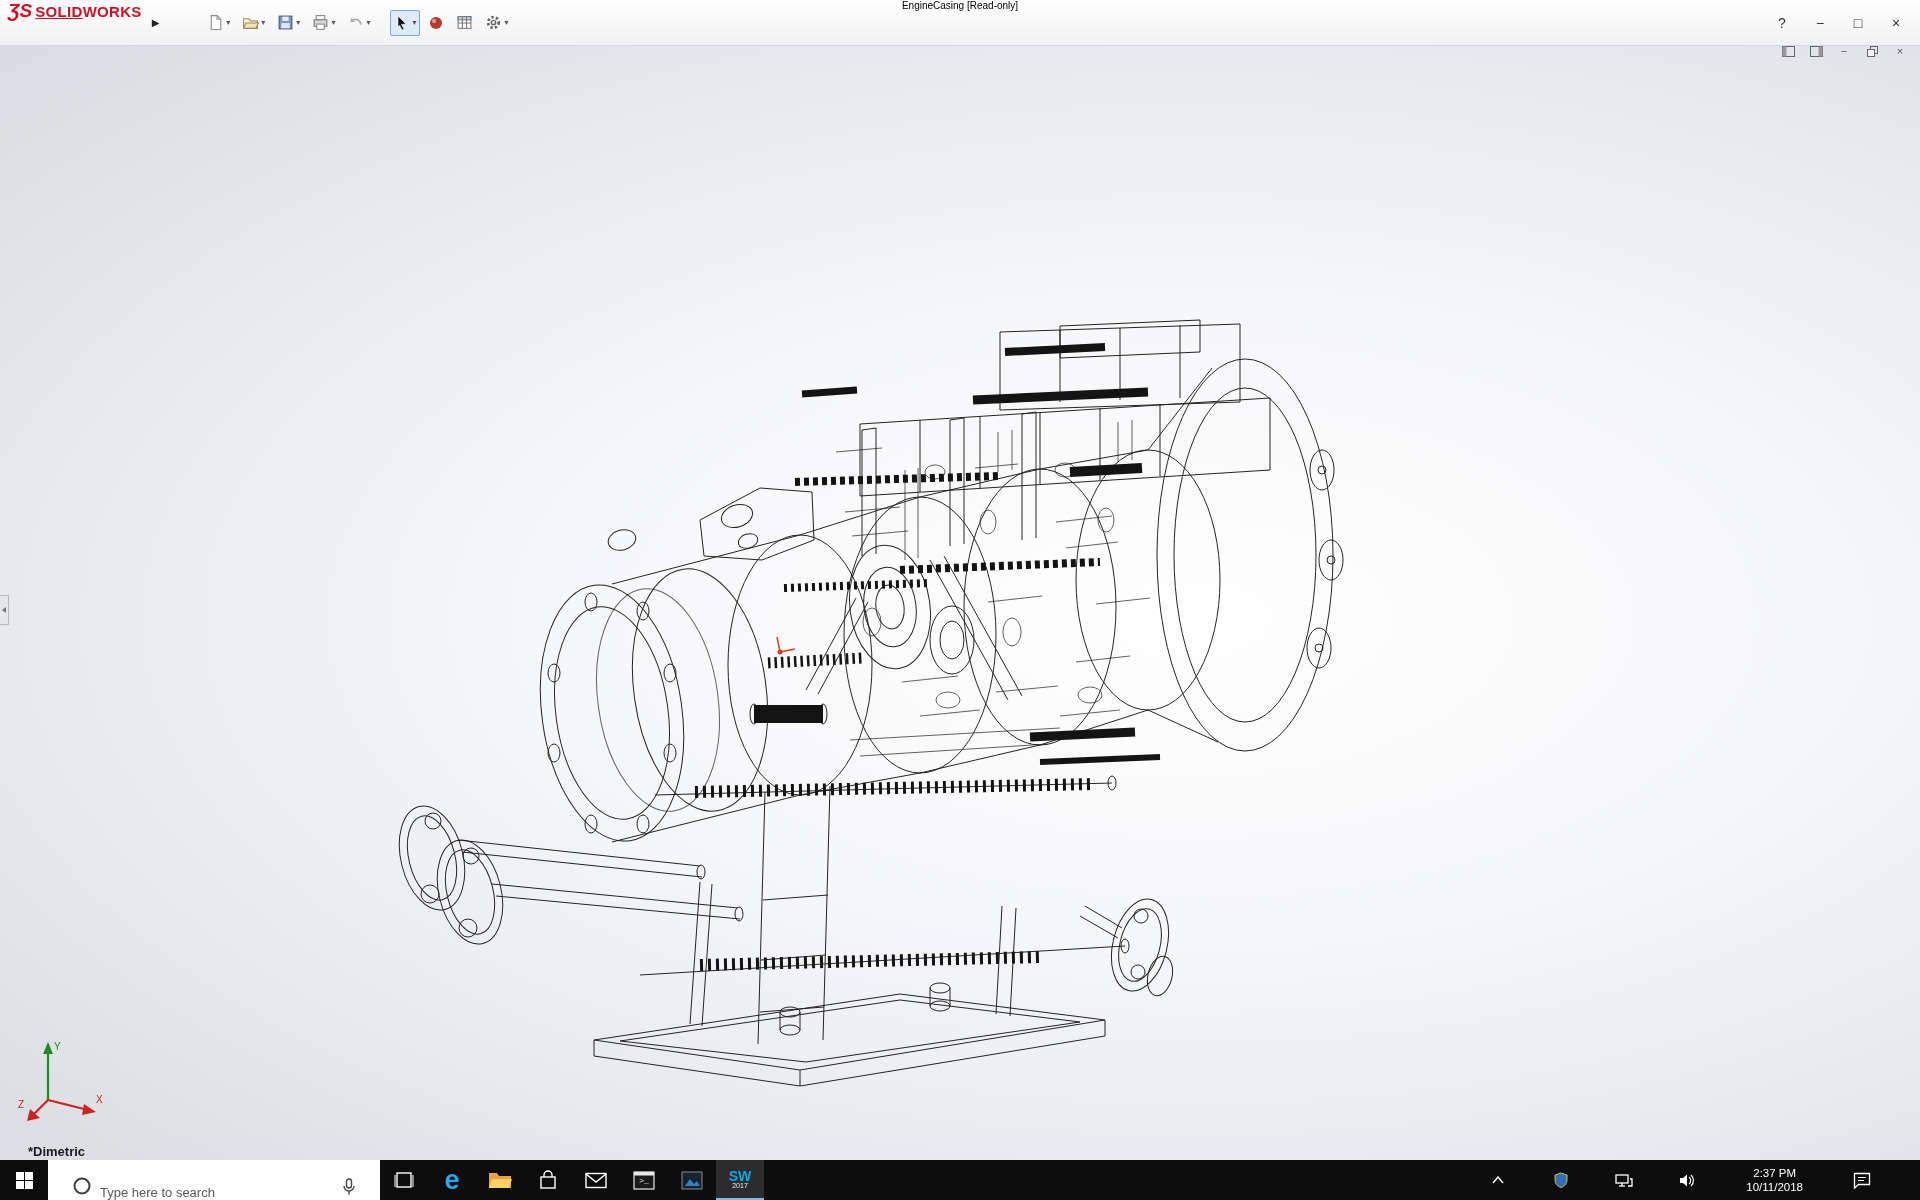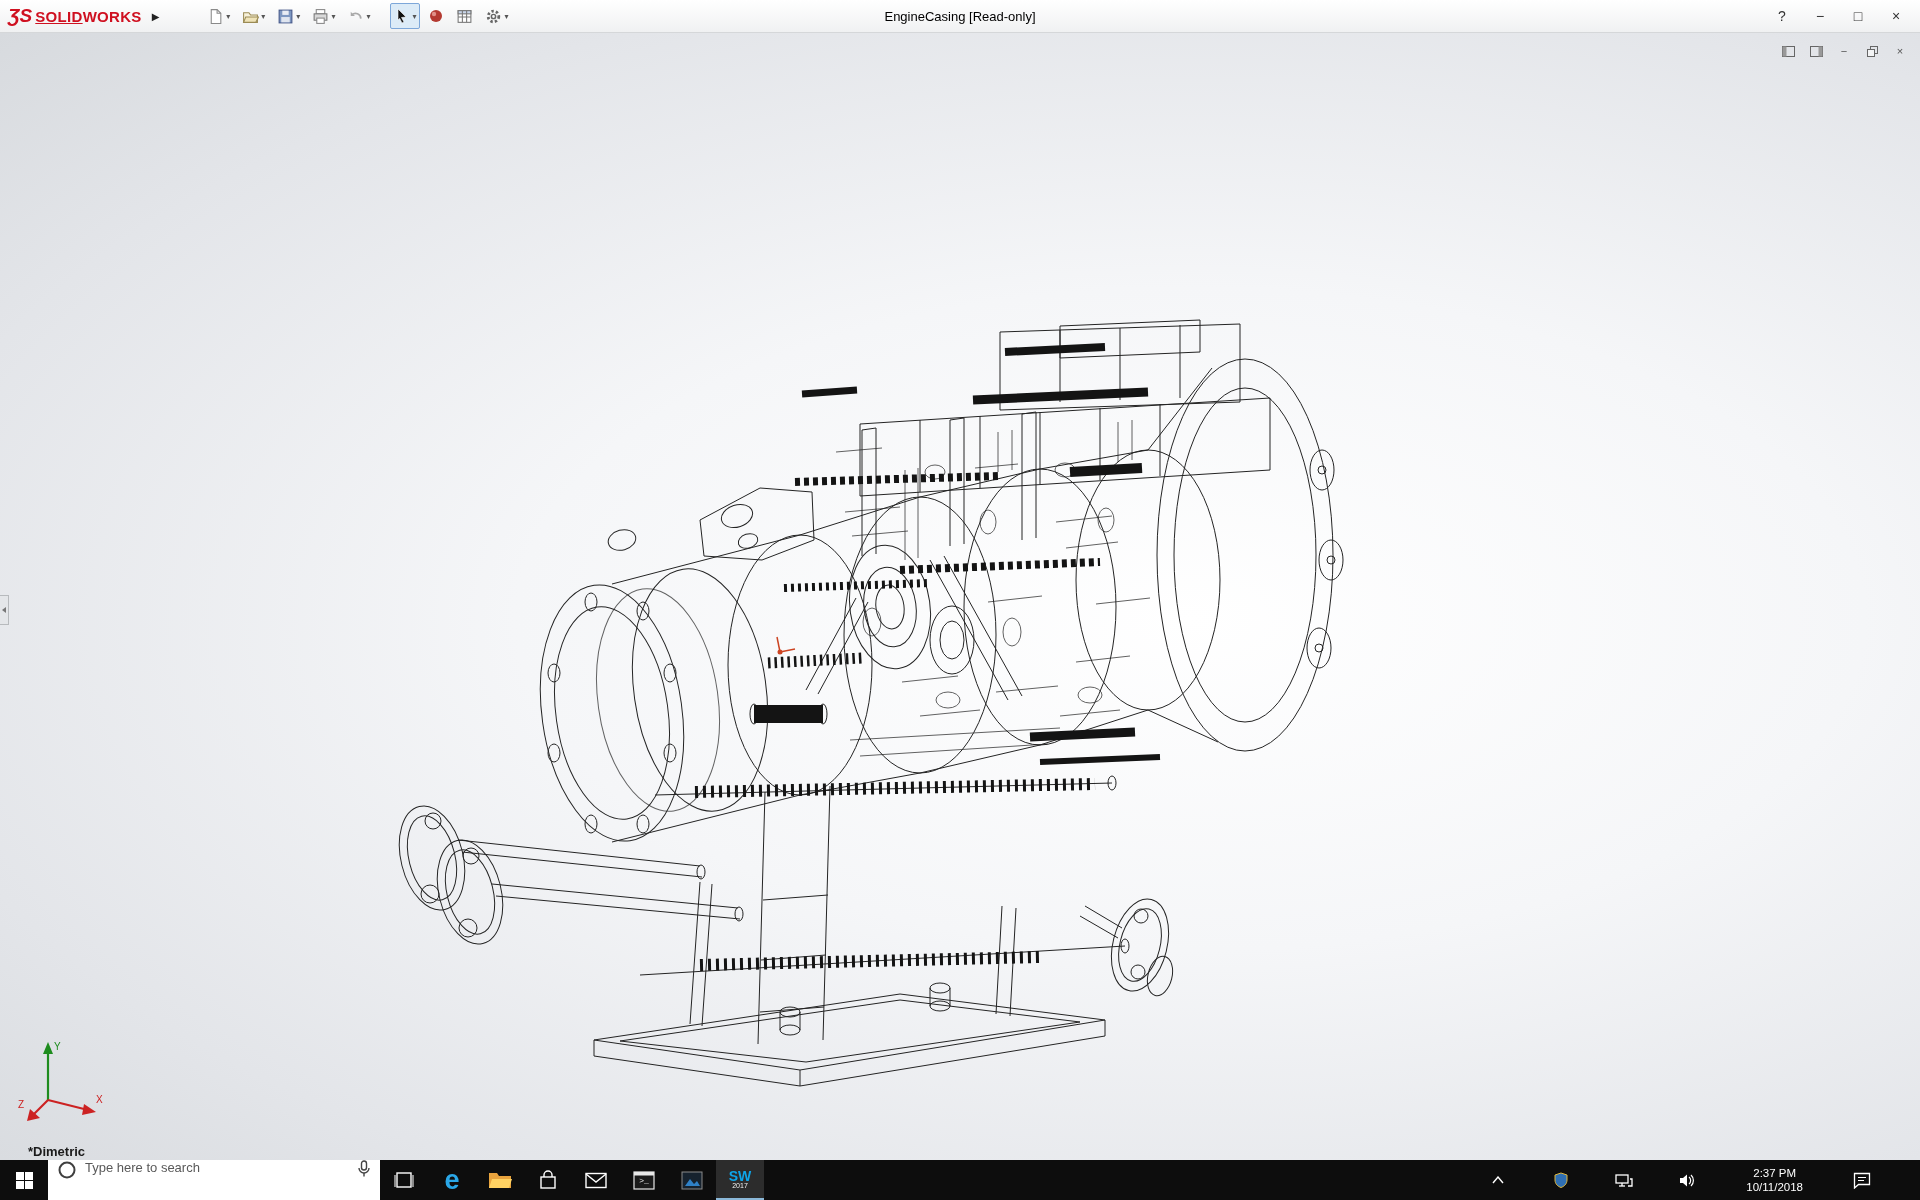--- a/index.html
+++ b/index.html
@@ -1,34 +1,34 @@
 <!DOCTYPE html>
 <html><head>
 <meta charset="utf-8">
 <style>
   * { box-sizing: border-box; margin: 0; padding: 0; }
   html, body { width: 1920px; height: 1200px; overflow: hidden;
     font-family: "Liberation Sans", sans-serif; background: #fff; }
 
   
-  .titlebar { position: absolute; top: 0; left: 0; right: 0; height: 33px;
+  .titlebar { position: absolute; top: 0; left: 0; right: 0; height: 46px;
     background: linear-gradient(#ffffff, #f0f1f2); border-bottom: 1px solid #d5d7d9;
-    display: flex; align-items: center; z-index: 30; }
+    display: flex; z-index: 30; }
   .brand { display: flex; align-items: baseline; padding: 0 6px 0 8px; white-space: nowrap; }
   .brand-glyph { color: #cf1020; font-weight: bold; font-style: italic; font-size: 19px; margin-right: 3px; }
   .brand-bold { color: #cf1020; font-weight: bold; font-size: 15px; letter-spacing: .3px; text-decoration: underline; }
   .brand-light { color: #cf1020; font-weight: bold; font-size: 15px; letter-spacing: .3px; }
   .expander { background: none; border: none; font-size: 10px; color: #222; cursor: pointer; padding: 4px; }
   .tools { display: flex; align-items: center; margin-left: 38px; }
   .tbtn { background: none; border: 1px solid transparent; border-radius: 2px; height: 26px;
     display: flex; align-items: center; padding: 0 3px; margin: 0 2px; cursor: pointer; }
   .tbtn.pressed { border-color: #7da7d9; background: #dcebf7; }
   .tbtn .dd { font-size: 8px; color: #555; margin-left: 2px; }
   .tbtn.gap { margin-left: 14px; }
-  .title-text { position: absolute; left: 0; right: 0; text-align: center; font-size: 13px;
+  .title-text { position: absolute; left: 0; right: 0; text-align: center; font-size: 10px;
     color: #000; pointer-events: none; }
   .win-ctl { margin-left: auto; display: flex; align-items: center; gap: 14px; padding-right: 12px; z-index: 2; }
   .win-ctl button { background: none; border: none; width: 24px; height: 24px; font-size: 14px;
     color: #333; cursor: pointer; line-height: 24px; }
 
   
   .viewport { position: absolute; top: 33px; bottom: 40px; left: 0; right: 0;
     background: radial-gradient(ellipse at 62% 52%, #ffffff 0%, #f5f6f8 40%, #e3e5e9 78%, #d7dade 100%); }
   .engine { position: absolute; inset: 0; width: 100%; height: 100%; pointer-events: none; }
   .doc-ctl { position: absolute; top: 10px; right: 12px; display: flex; gap: 12px; z-index: 5; }
@@ -41,21 +41,21 @@
     background: #e4e6e9; border: 1px solid #b7babd; border-left: none; cursor: pointer;
     display: flex; align-items: center; justify-content: center; padding: 0; }
   .panel-tab i { display: block; width: 0; height: 0; border-top: 3px solid transparent;
     border-bottom: 3px solid transparent; border-right: 4px solid #777; }
 
   
   .taskbar { position: absolute; bottom: 0; left: 0; right: 0; height: 40px; background: #0d0d0d;
     display: flex; align-items: stretch; z-index: 40; }
   .taskbar button { background: none; border: none; cursor: pointer; }
   .tb-start { width: 48px; display: flex; align-items: center; justify-content: center; }
-  .tb-search { width: 332px; background: #ffffff; display: flex; align-items: flex-start; padding: 0 9px; gap: 8px; }
+  .tb-search { width: 332px; background: #ffffff; display: flex; align-items: flex-end; padding: 0 24px; gap: 8px; }
   .tb-search input { border: none; outline: none; flex: 1; font-size: 13px; color: #333;
     font-family: "Liberation Sans", sans-serif; background: transparent; }
   .tb-search input::placeholder { color: #595959; }
   .tb-apps { display: flex; }
   .slot { width: 48px; display: flex; flex-direction: column; align-items: center; justify-content: center; position: relative; }
   .slot.active { background: rgba(255,255,255,0.13); box-shadow: inset 0 -2px 0 #8bb8d8; }
   .edge-e { color: #2aa7e8; font-weight: bold; font-size: 27px; line-height: 27px; }
   .console-glyph { color: #eee; font-size: 8px; font-family: "Liberation Mono", monospace; position: absolute; }
   .sw-top { color: #0ea5e9; font-weight: bold; font-size: 14px; line-height: 12px; }
   .sw-year { color: #f2f2f2; font-size: 7px; line-height: 8px; }

